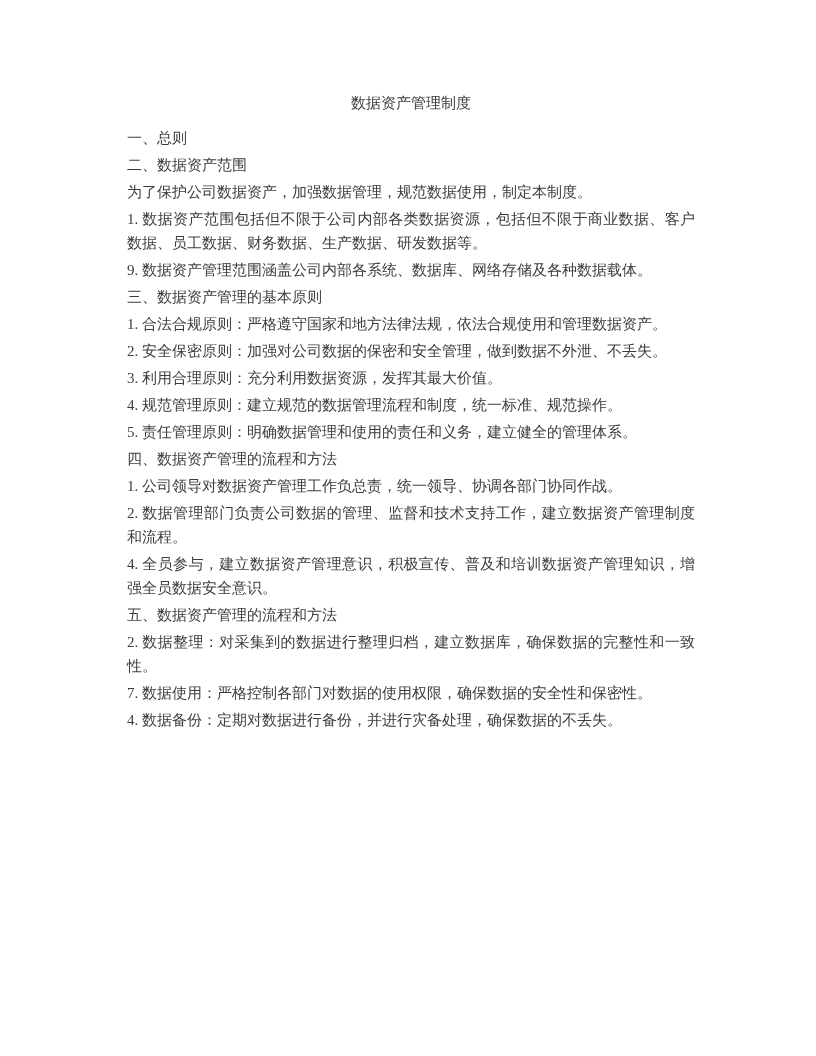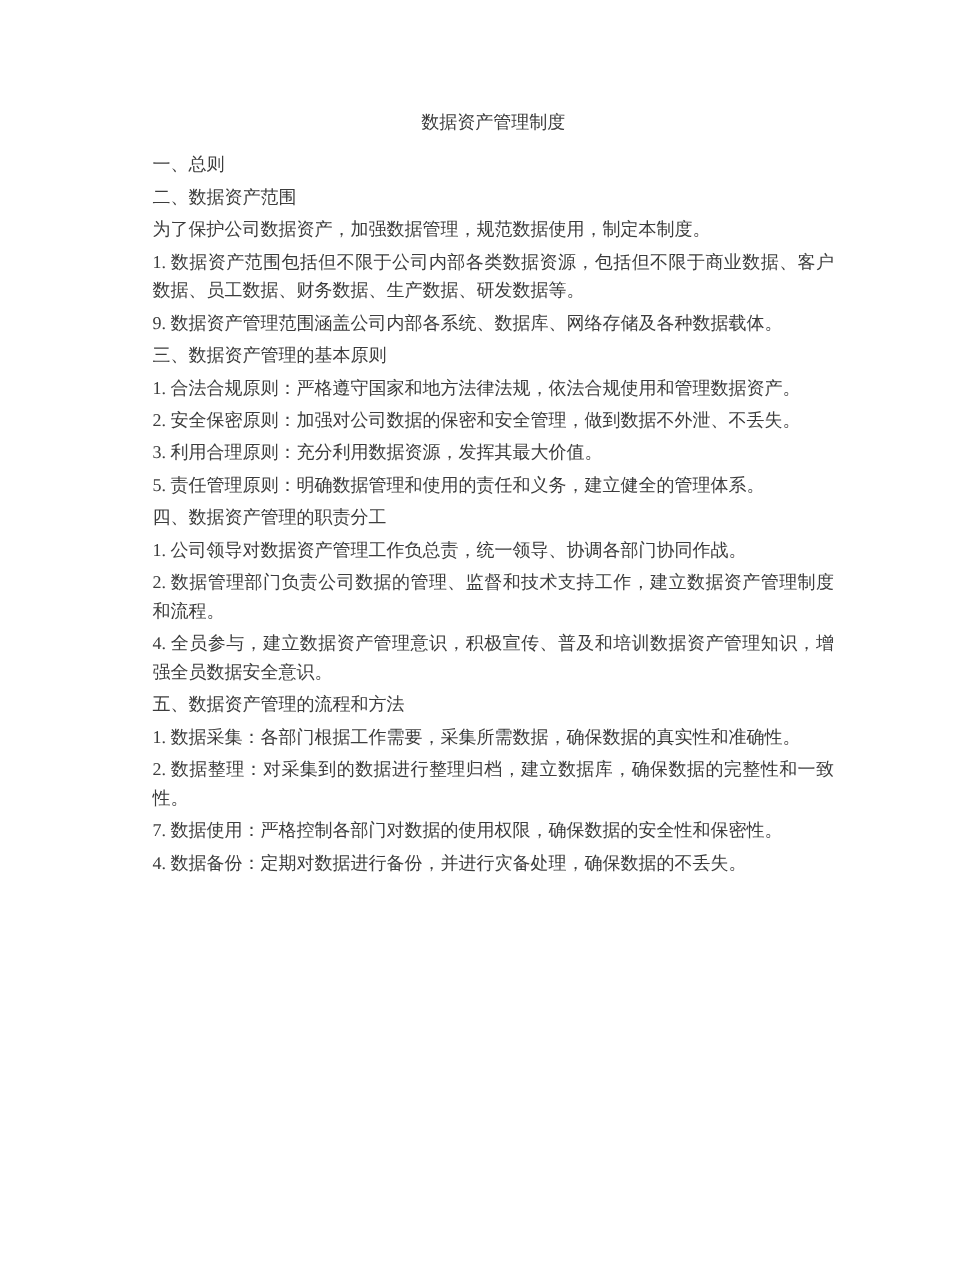--- a/index.html
+++ b/index.html
@@ -47,24 +47,24 @@
   <div>
       <p class="para heading">一、总则</p>
       <p class="para heading">二、数据资产范围</p>
       <p class="para body">为了保护公司数据资产，加强数据管理，规范数据使用，制定本制度。</p>
       <p class="para body">1. 数据资产范围包括但不限于公司内部各类数据资源，包括但不限于商业数据、客户数据、员工数据、财务数据、生产数据、研发数据等。</p>
       <p class="para body">9. 数据资产管理范围涵盖公司内部各系统、数据库、网络存储及各种数据载体。</p>
       <p class="para heading">三、数据资产管理的基本原则</p>
       <p class="para body">1. 合法合规原则：严格遵守国家和地方法律法规，依法合规使用和管理数据资产。</p>
       <p class="para body">2. 安全保密原则：加强对公司数据的保密和安全管理，做到数据不外泄、不丢失。</p>
       <p class="para body">3. 利用合理原则：充分利用数据资源，发挥其最大价值。</p>
+      <p class="para body">4. 规范管理原则：建立规范的数据管理流程和制度，统一标准、规范操作。</p>
       <p class="para body">5. 责任管理原则：明确数据管理和使用的责任和义务，建立健全的管理体系。</p>
-      <p class="para heading">四、数据资产管理的职责分工</p>
+      <p class="para heading">四、数据资产管理的流程和方法</p>
       <p class="para body">1. 公司领导对数据资产管理工作负总责，统一领导、协调各部门协同作战。</p>
       <p class="para body">2. 数据管理部门负责公司数据的管理、监督和技术支持工作，建立数据资产管理制度和流程。</p>
       <p class="para body">4. 全员参与，建立数据资产管理意识，积极宣传、普及和培训数据资产管理知识，增强全员数据安全意识。</p>
       <p class="para heading">五、数据资产管理的流程和方法</p>
-      <p class="para body">1. 数据采集：各部门根据工作需要，采集所需数据，确保数据的真实性和准确性。</p>
       <p class="para body">2. 数据整理：对采集到的数据进行整理归档，建立数据库，确保数据的完整性和一致性。</p>
       <p class="para body">7. 数据使用：严格控制各部门对数据的使用权限，确保数据的安全性和保密性。</p>
       <p class="para body">4. 数据备份：定期对数据进行备份，并进行灾备处理，确保数据的不丢失。</p>
     </div>
 </div>
 
 </body></html>

